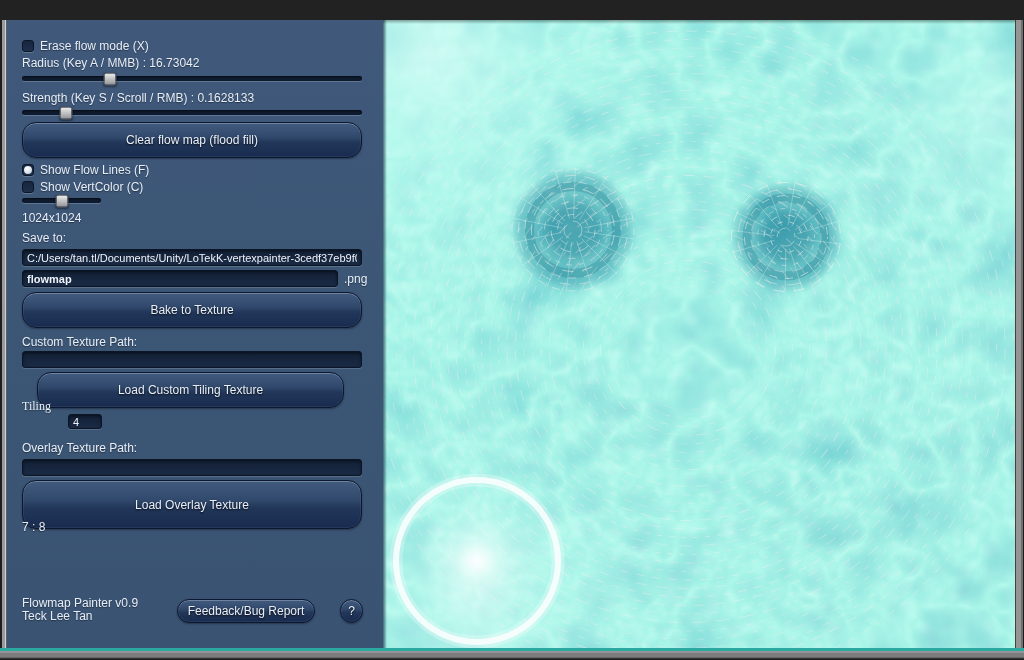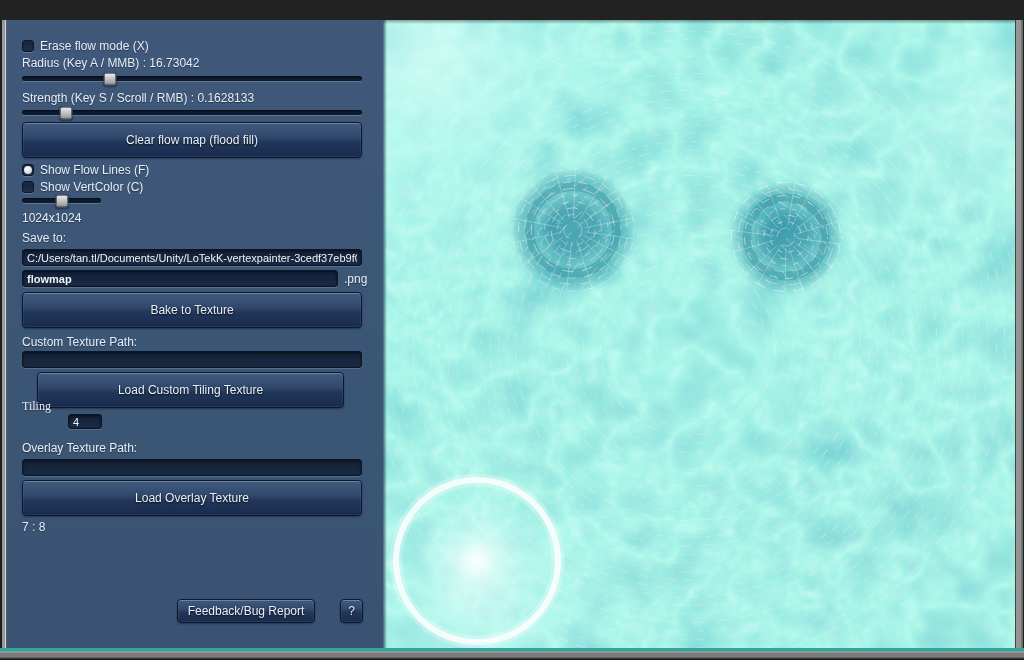--- a/index.html
+++ b/index.html
@@ -36,21 +36,21 @@
   .frame-bottom{position:absolute;left:0;top:648px;width:1024px;height:12px;
     background:linear-gradient(180deg,#2ba9a0 0 3px,#949494 3px 5px,#7c7c7c 5px 9px,#1c1c1c 11px 12px);}
 
   
   .sidebar{position:absolute;left:7px;top:20px;width:376px;height:628px;
     background:linear-gradient(180deg,#40597b,#3b5574 60%,#3a5372);}
   .label{position:absolute;color:#e7eef7;font-size:12px;white-space:nowrap;
     text-shadow:0 1px 1px rgba(0,0,0,.4);}
   .btn{position:absolute;display:flex;align-items:center;justify-content:center;
     background:linear-gradient(180deg,#415b7f 0%,#30486b 42%,#213659 58%,#192c4f 100%);
-    border:1px solid #0c1830;border-radius:4px;box-sizing:border-box;
+    border:1px solid #0c1830;border-radius:14px;box-sizing:border-box;
     box-shadow:inset 0 1px 0 rgba(255,255,255,.22), inset 0 0 0 1px rgba(140,170,210,.10), 0 1px 2px rgba(0,0,0,.35);
     color:#e9eff8;font-size:12px;text-shadow:0 1px 2px rgba(0,0,0,.8);cursor:pointer;}
   .tinput{position:absolute;background:linear-gradient(180deg,#121f35,#1b2b46);
     border:1px solid #0a1526;border-radius:3px;box-sizing:border-box;
     box-shadow:inset 0 1px 3px rgba(0,0,0,.55), 0 1px 0 rgba(255,255,255,.15);
     color:#eef3fa;font-size:11px;font-family:"Liberation Sans",sans-serif;padding:0 4px;outline:none;}
   .checkbox{position:absolute;width:12px;height:12px;cursor:pointer;
     background:linear-gradient(180deg,#17253d,#1f304c);
     border:1px solid #0b1628;border-radius:3px;box-sizing:border-box;
     box-shadow:0 1px 0 rgba(255,255,255,.18);}
@@ -131,26 +131,30 @@
     <input class="tinput" style="left: 15px; top: 331px; width: 340px; height: 17px;" value="">
     <div class="btn" style="left:30px;top:352px;width:307px;height:36px;">
       <span>Load Custom Tiling Texture</span>
     </div>
 
     <div class="label" style="left:15px;top:379px;font-family:Liberation Serif, serif;">Tiling</div>
     <input class="tinput" style="left: 61px; top: 394px; width: 34px; height: 15px;" value="4">
 
     <div class="label" style="left:15px;top:421px;">Overlay Texture Path:</div>
     <input class="tinput" style="left: 15px; top: 439px; width: 340px; height: 17px;" value="">
-    <div class="btn" style="left:15px;top:460px;width:340px;height:36px;">
+    <div class="btn" style="left:15px;top:460px;width:340px;height:49px;">
       <span>Load Overlay Texture</span>
     </div>
 
     <div class="label" style="left:15px;top:500px;">7 : 8</div>
 
+    <div class="credits" style="left:15px;top:577px;">
+      <div>Flowmap Painter v0.9</div>
+      <div>Teck Lee Tan</div>
+    </div>
     <div class="btn" style="left:170px;top:579px;width:138px;height:24px;">
       <span>Feedback/Bug Report</span>
     </div>
     <div class="btn" style="left:333px;top:579px;width:23px;height:24px;">
       <span>?</span>
     </div>
   </div>
 
   <div class="canvas">
     <svg viewBox="0 0 632 628" preserveAspectRatio="none">

